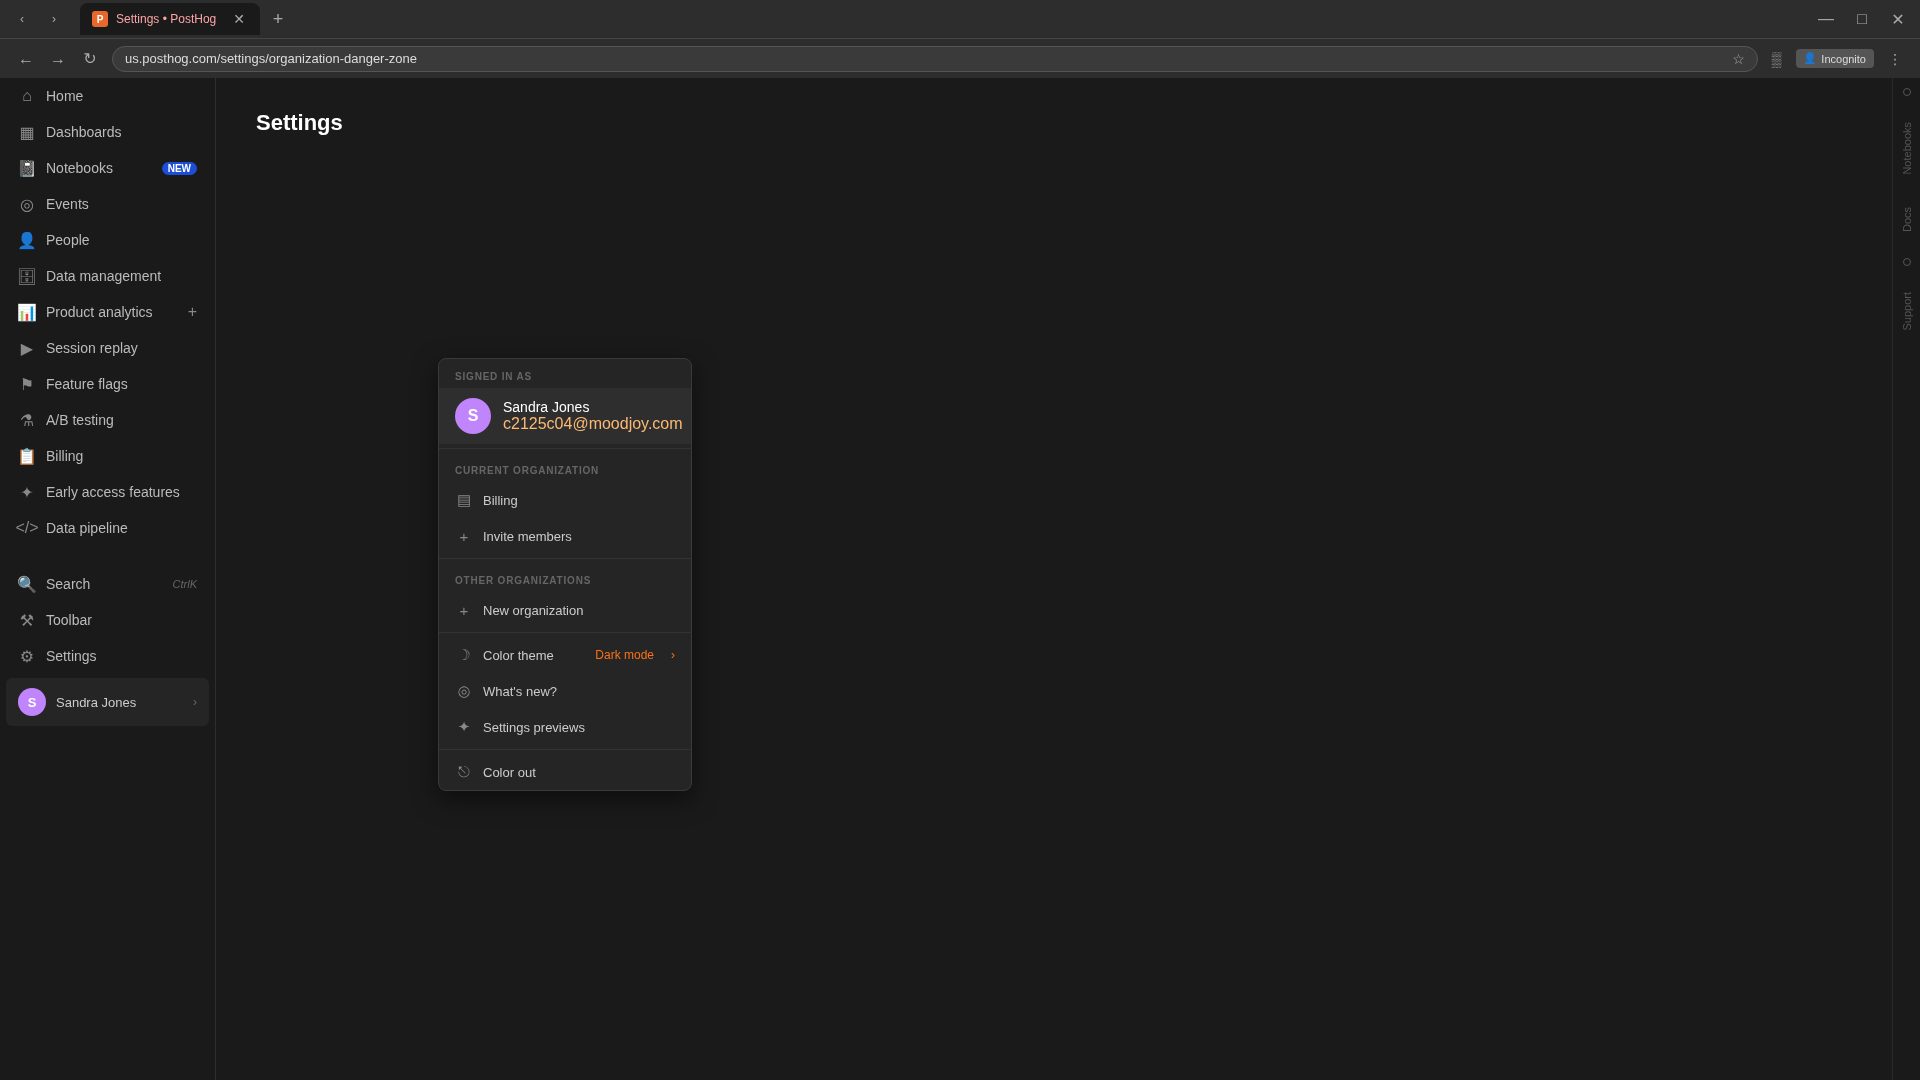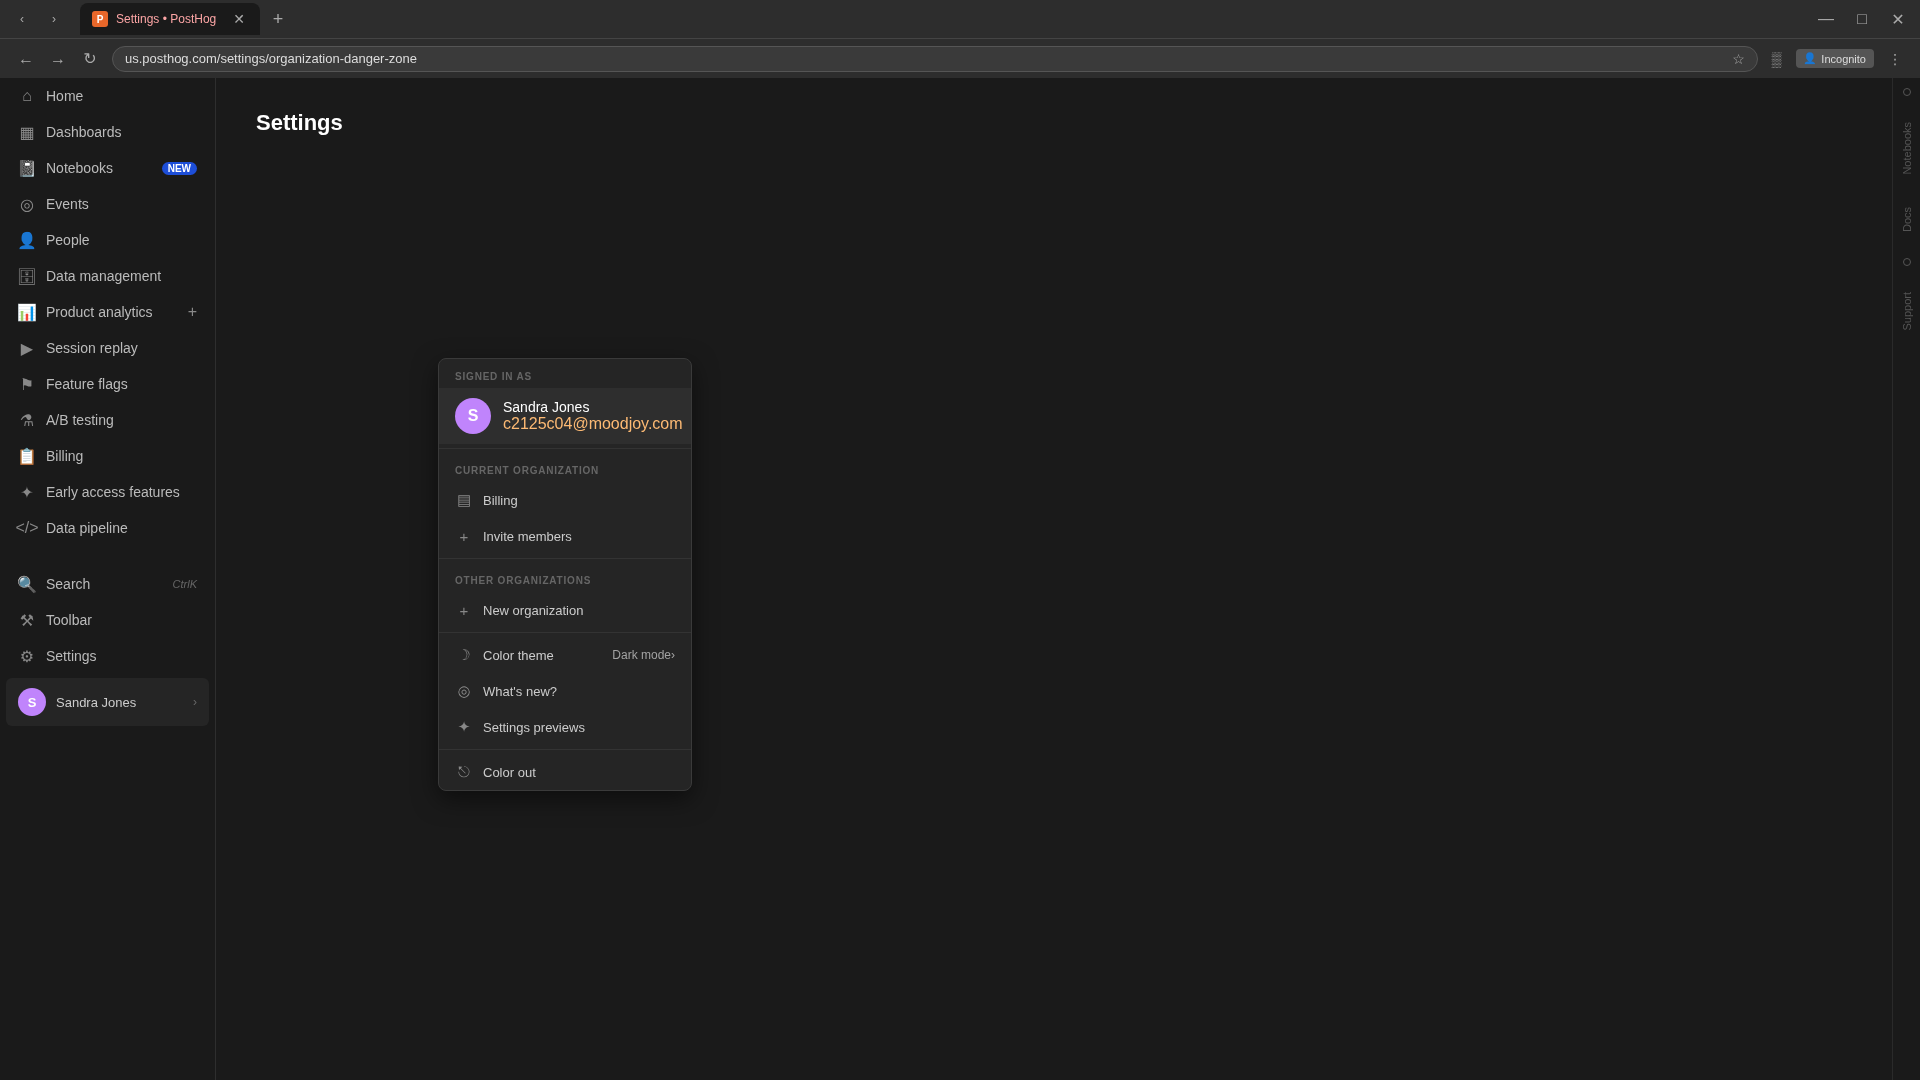--- a/index.html
+++ b/index.html
@@ -377,25 +377,25 @@
       height: 18px;
       display: flex;
       align-items: center;
       justify-content: center;
       color: #888;
       font-size: 15px;
       flex-shrink: 0;
     }
     .menu-item-label { flex: 1; }
     .menu-item-right {
-      color: #a3a3a3;
+      color: #f97316;
       font-size: 12px;
       display: flex;
       align-items: center;
-      gap: 0;
+      gap: 17px;
     }
 
     .menu-divider {
       height: 1px;
       background: #333;
       margin: 4px 0;
     }
 
     
     .right-tabs {

